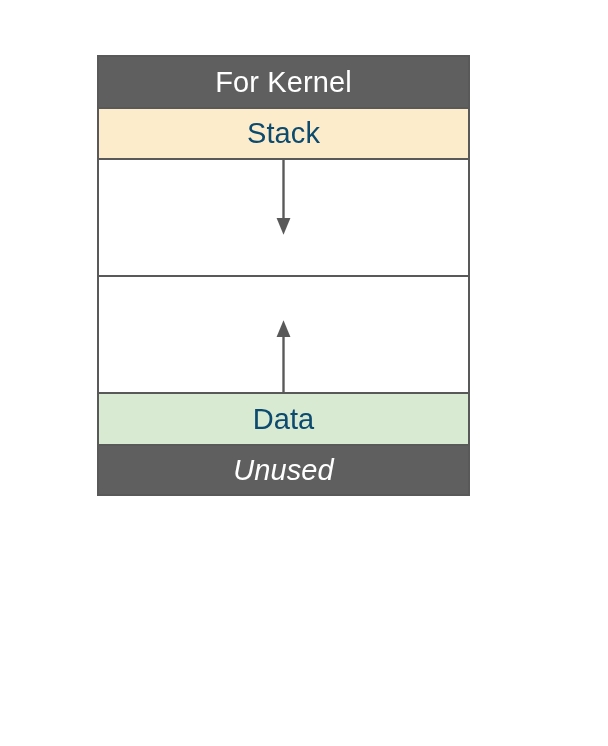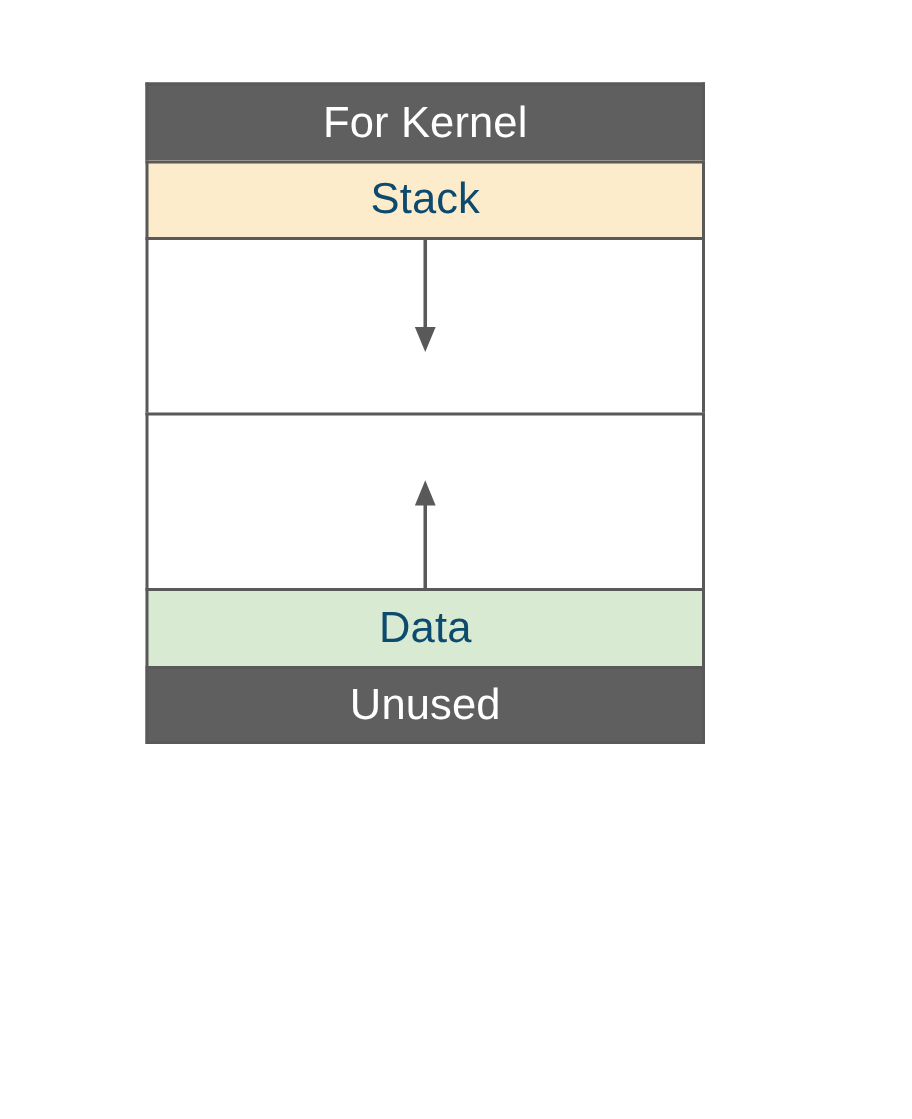--- a/index.html
+++ b/index.html
@@ -60,21 +60,21 @@
   .fill-pink     { background: #f4cccc; }
   
   .h-kernel  { height: 52px; }
   .h-stack   { height: 51px; }
   .h-gap-top { height: 117px; }
   .h-shared  { height: 87px; }
   .h-gap-bot { height: 117px; }
   .h-heap    { height: 52px; }
   .h-data    { height: 53px; }
   .h-text    { height: 52px; }
-  .h-unused  { height: 52px; }
+  .h-unused  { height: 52px; font-style: italic; }
 
   
   .arrow-svg {
     position: absolute;
     left: 0;
     top: 0;
     width: 100%;
     height: 100%;
     pointer-events: none;
     display: block;

